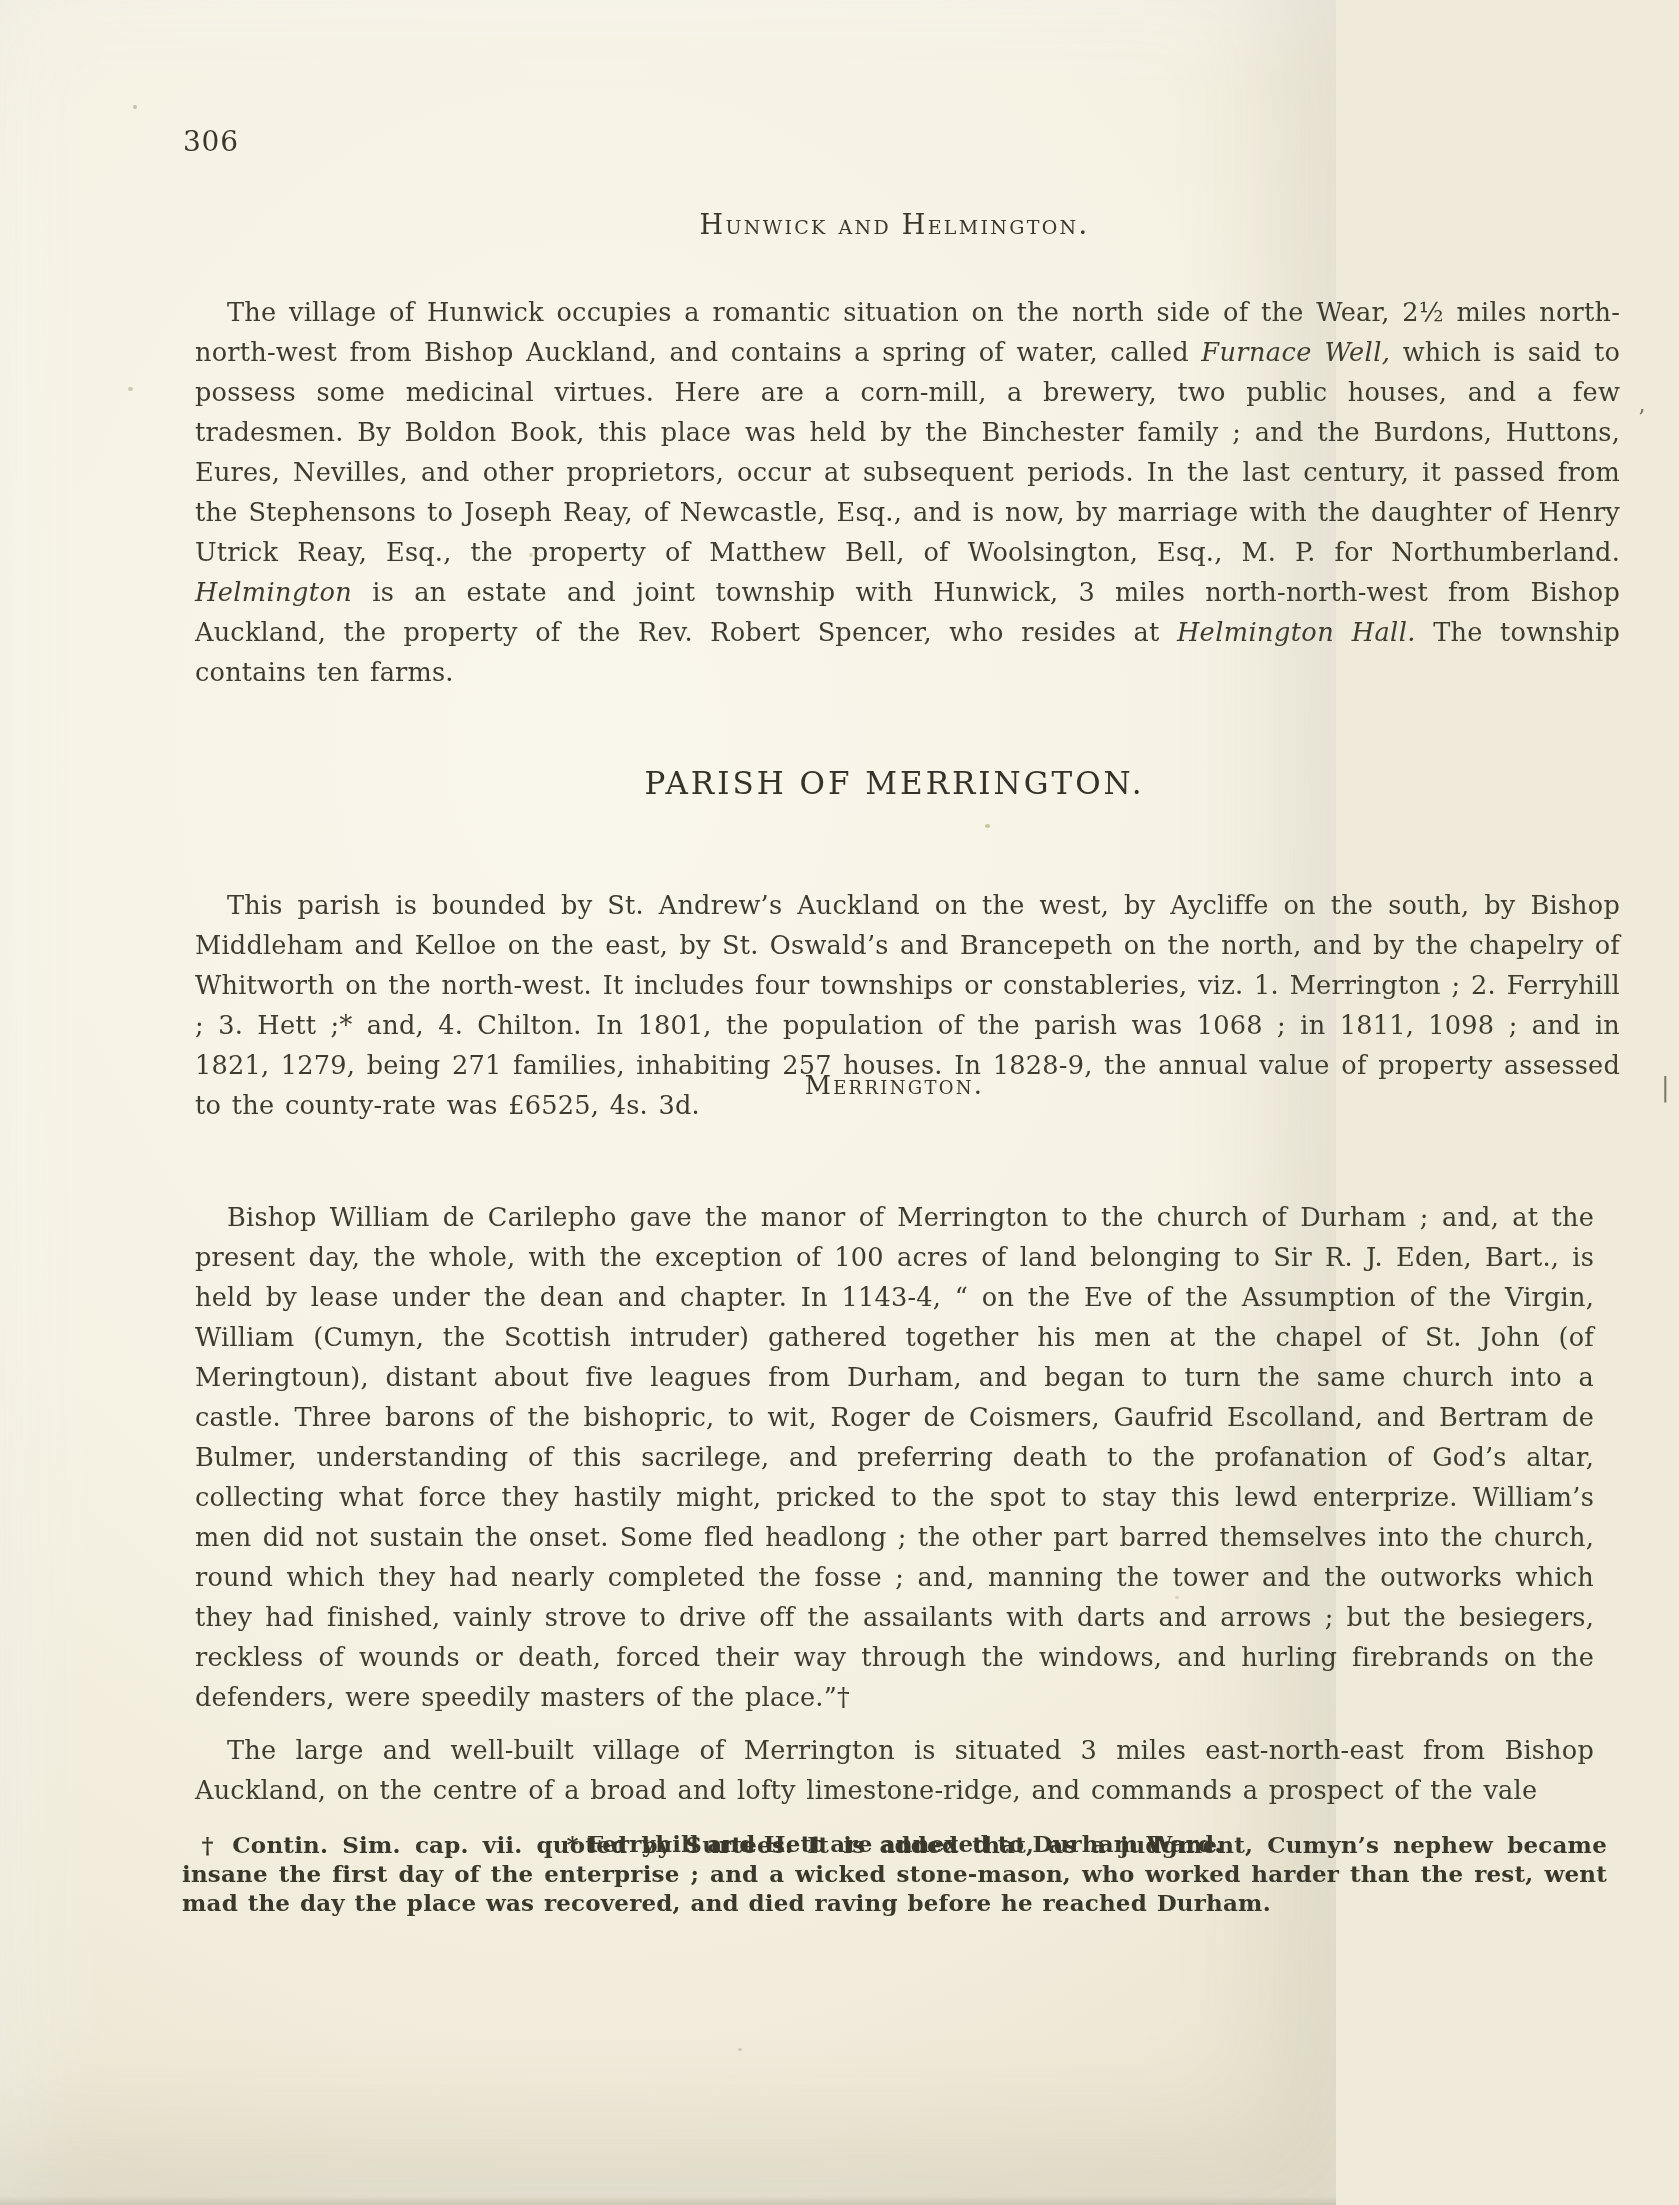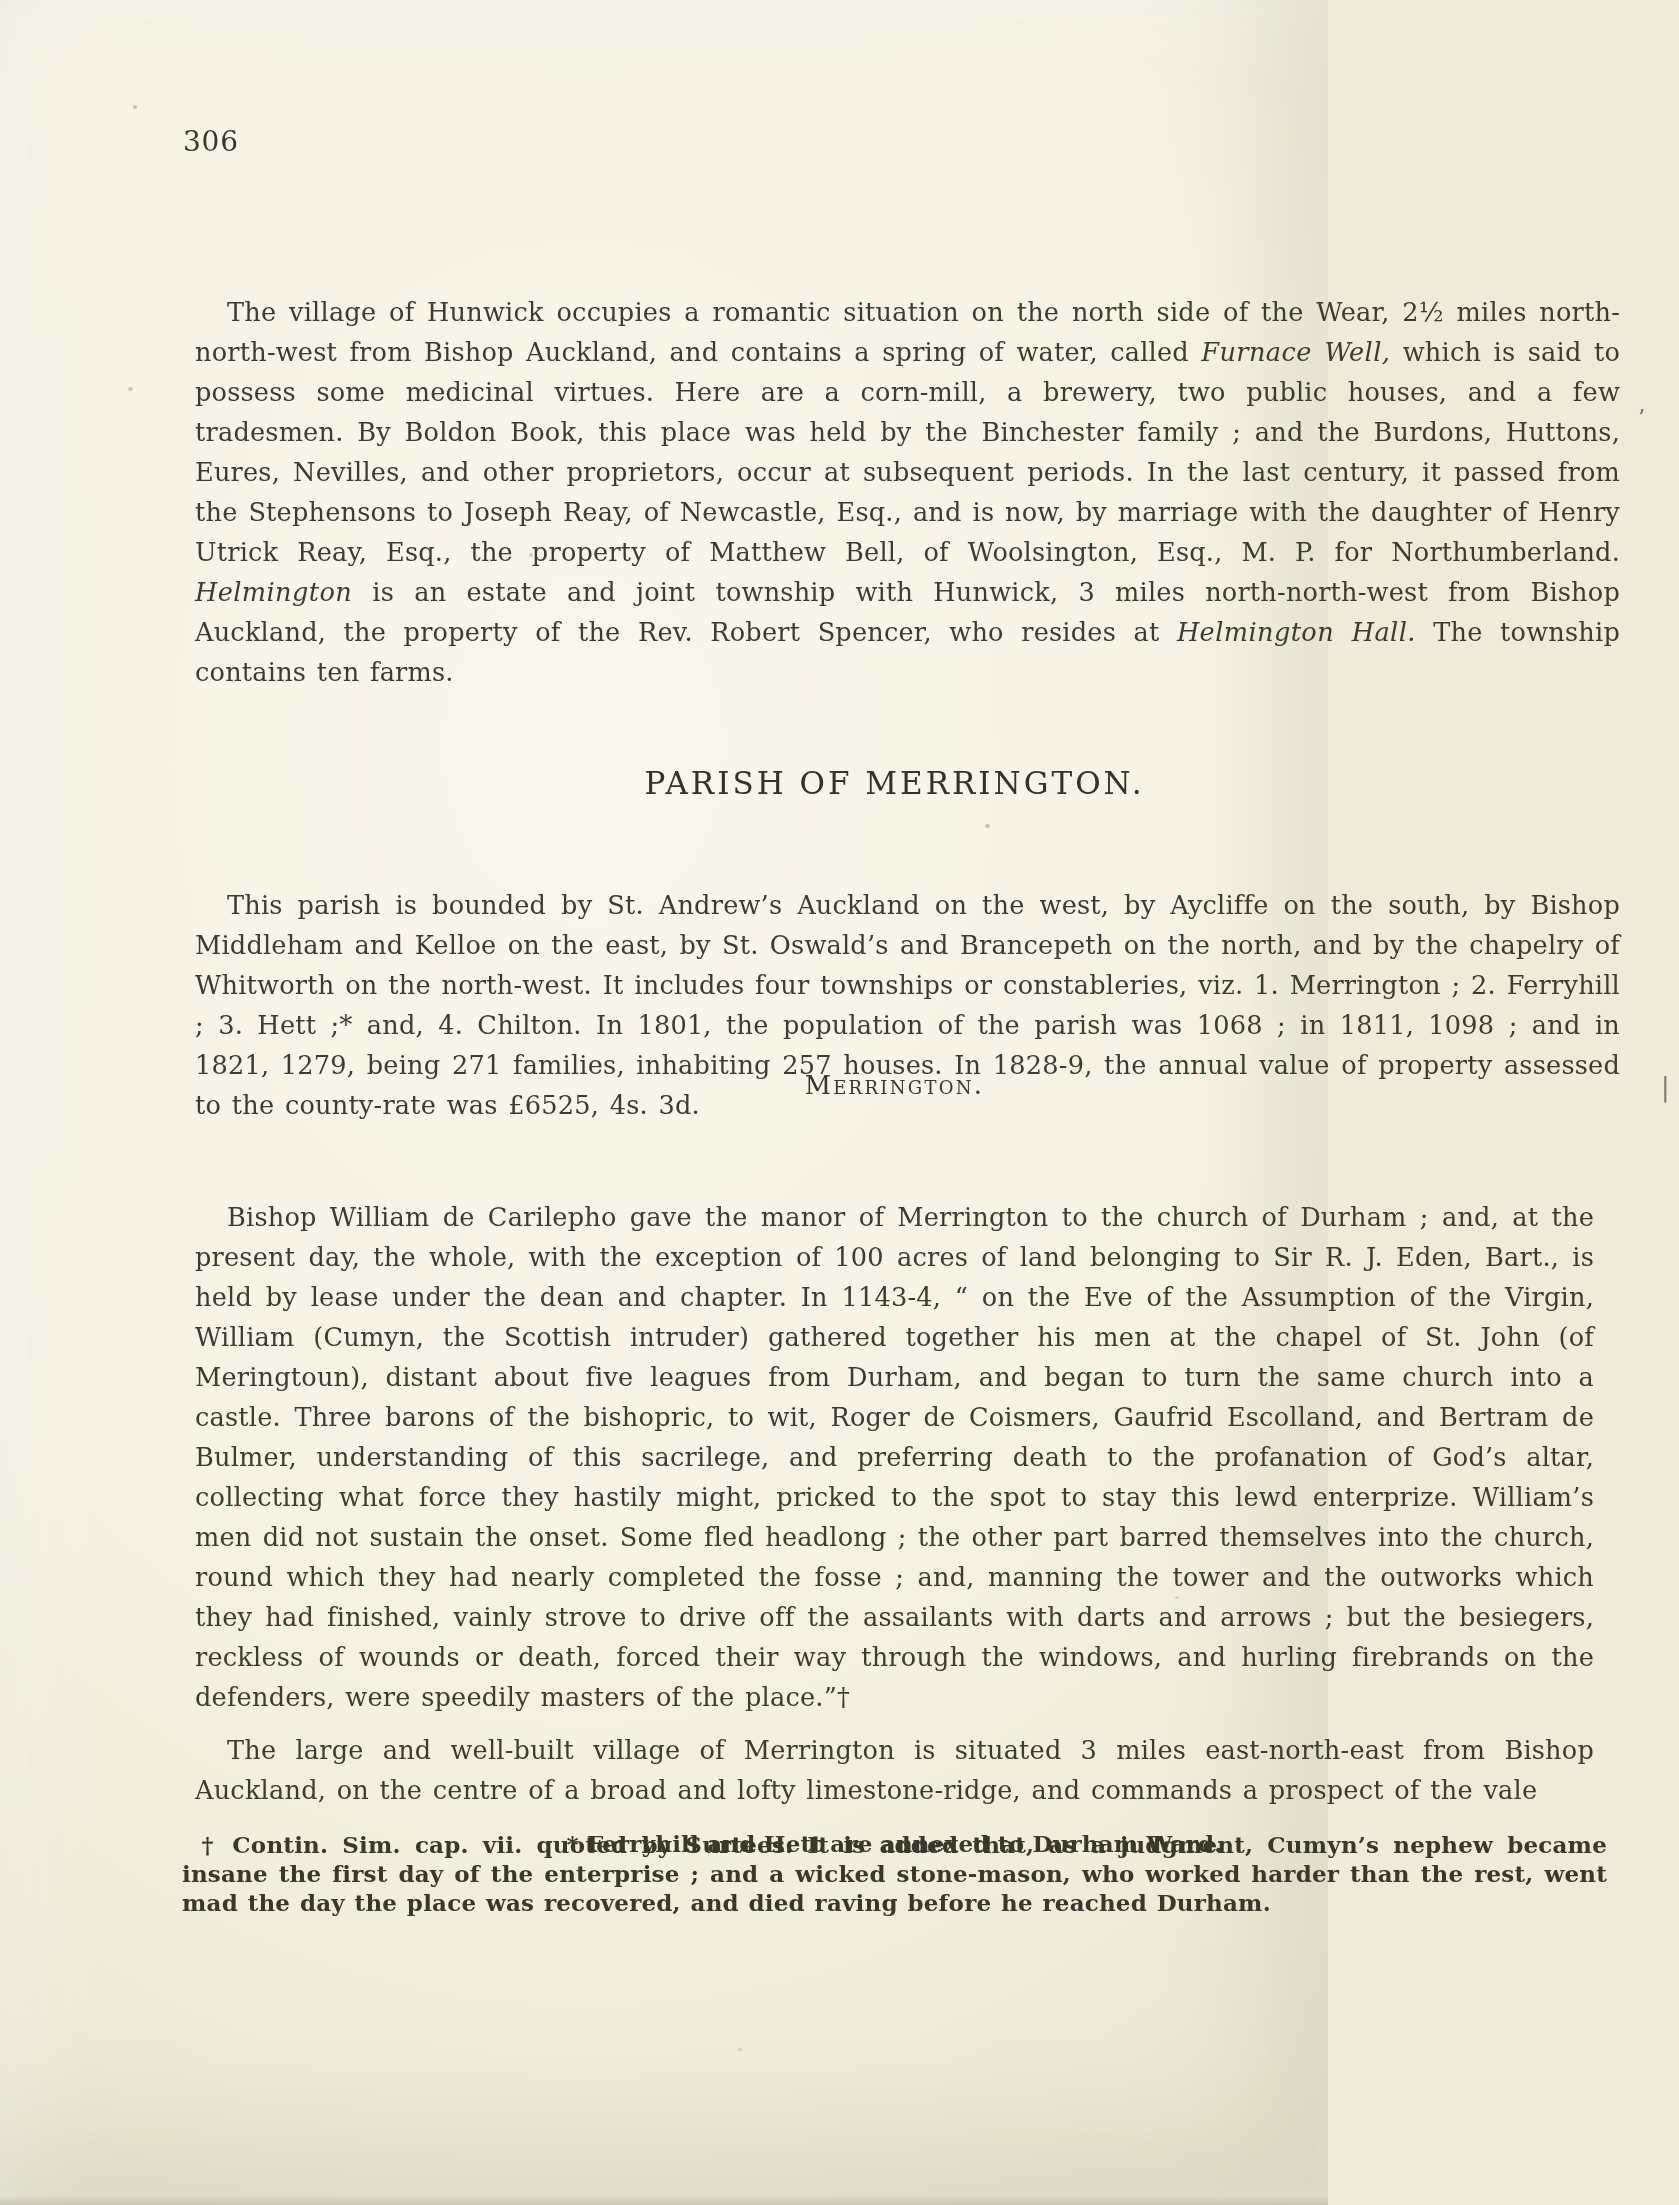--- a/index.html
+++ b/index.html
@@ -5,20 +5,21 @@
   html, body { margin:0; padding:0; }
   body {
     width:1680px; height:2205px; overflow:hidden;
     background:#efead9;
     font-family:"DejaVu Serif","Liberation Serif",serif;
   }
   .page {
     position:absolute; left:0; top:0; width:1328px; height:2205px;
     background:
       radial-gradient(ellipse 1280px 1581px at 44% 34%, #f9f6ec 0%, #f6f2e4 55%, #efead8 88%, #ebe6d2 100%);
+    padding-left: 8px;
   }
   .vignette {
     position:absolute; inset:0; pointer-events:none;
     box-shadow: inset -45px -53px 120px rgba(125,120,95,0.16), inset 22.6px 15px 90px rgba(255,255,252,0.45);
   }
   .bottom-edge {
     position:absolute; left:0; right:0; bottom:0; height:9px;
     background:linear-gradient(to bottom, rgba(110,106,84,0) 0%, rgba(110,106,84,0.18) 100%);
   }
   .col { position:absolute; left:182px; width:1425px; }
@@ -63,20 +64,21 @@
 </head>
 <body>
 
 <div class="page">
 
   <div class="vignette"></div>
 
   <div class="pageno">306</div>
 
 
+  <div class="col sec-head">Hunwick and Helmington.</div>
 
   <p class="col bodytext" style="top:279px"><span>The village of Hunwick occupies a romantic situation on the north side of the Wear, 2½ miles north-north-west from Bishop Auckland, and contains a spring of water, called </span><em>Furnace Well,</em><span> which is said to possess some medicinal virtues. Here are a corn-mill, a brewery, two public houses, and a few tradesmen. By Boldon Book, this place was held by the Binchester family ; and the Burdons, Huttons, Eures, Nevilles, and other proprietors, occur at subsequent periods. In the last century, it passed from the Stephensons to Joseph Reay, of Newcastle, Esq., and is now, by marriage with the daughter of Henry Utrick Reay, Esq., the property of Matthew Bell, of Woolsington, Esq., M. P. for Northumberland. </span><em>Helmington</em><span> is an estate and joint township with Hunwick, 3 miles north-north-west from Bishop Auckland, the property of the Rev. Robert Spencer, who resides at </span><em>Helmington Hall.</em><span> The township contains ten farms.</span></p>
 
   <div class="col parish-head">PARISH OF MERRINGTON.</div>
 
   <p class="col bodytext" style="top:872px"><span>This parish is bounded by St. Andrew’s Auckland on the west, by Aycliffe on the south, by Bishop Middleham and Kelloe on the east, by St. Oswald’s and Brancepeth on the north, and by the chapelry of Whitworth on the north-west. It includes four townships or constableries, viz. 1. Merrington ; 2. Ferryhill ; 3. Hett ;* and, 4. Chilton. In 1801, the population of the parish was 1068 ; in 1811, 1098 ; and in 1821, 1279, being 271 families, inhabiting 257 houses. In 1828-9, the annual value of property assessed to the county-rate was £6525, 4s. 3d.</span></p>
 
   <div class="col sub-head">Merrington.</div>
 
   <div class="col" style="top:1184px">

